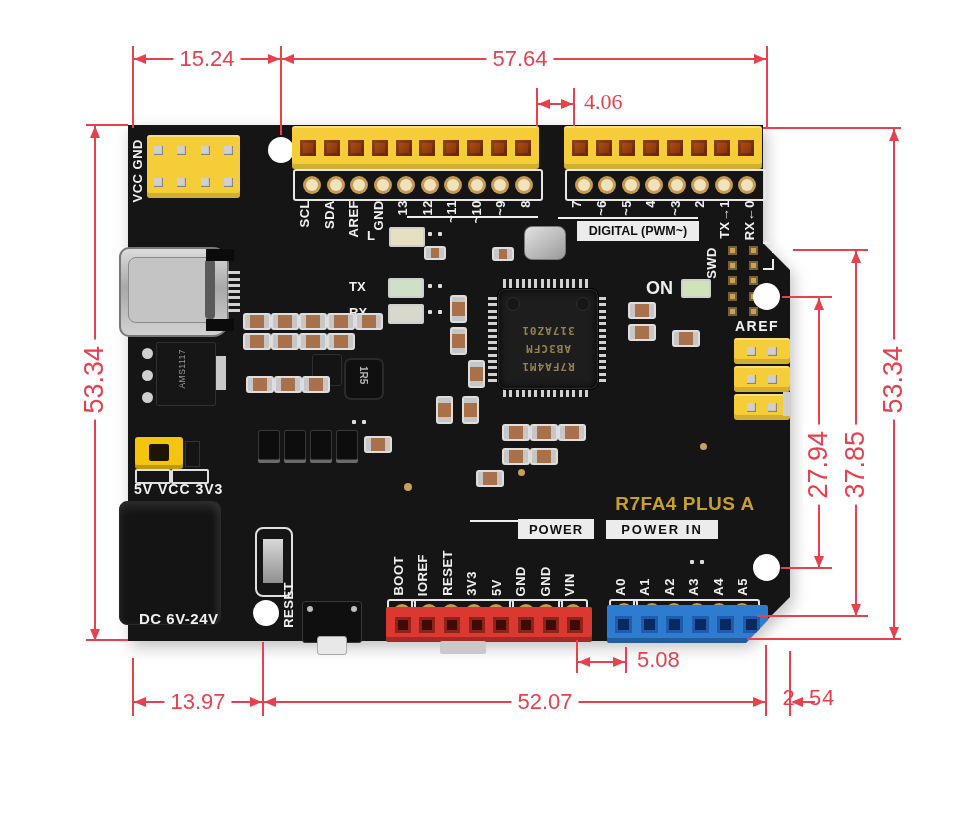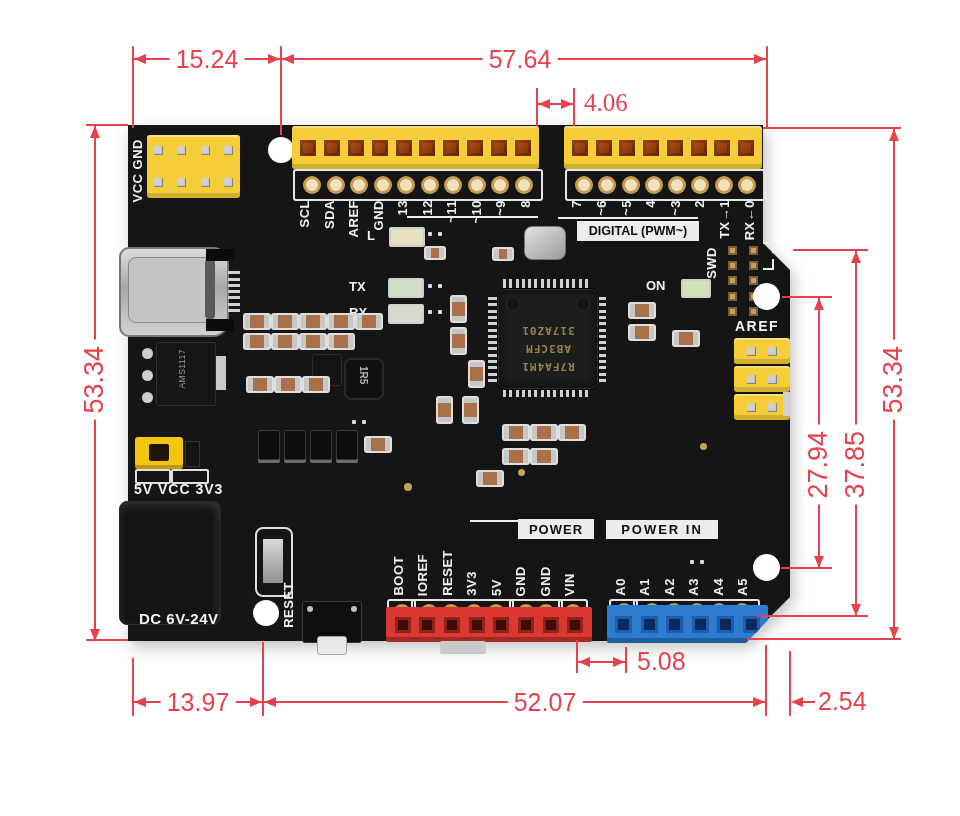--- a/index.html
+++ b/index.html
@@ -12,21 +12,21 @@
   #board-shape{position:absolute;left:128px;top:125px;width:662px;height:516px;background:#151515;
     clip-path:polygon(0 0,635px 0,635px 118px,662px 145px,662px 472px,618px 516px,0 516px);}
   
   .dl{position:absolute;height:2px;background:var(--red);}
   .dlv{position:absolute;width:2px;background:var(--red);}
   .ar{position:absolute;width:0;height:0;}
   .arL{border-top:5px solid transparent;border-bottom:5px solid transparent;border-right:12px solid var(--red);}
   .arR{border-top:5px solid transparent;border-bottom:5px solid transparent;border-left:12px solid var(--red);}
   .arU{border-left:5px solid transparent;border-right:5px solid transparent;border-bottom:12px solid var(--red);}
   .arD{border-left:5px solid transparent;border-right:5px solid transparent;border-top:12px solid var(--red);}
-  .hdim{position:absolute;color:var(--red);font-size:25px;white-space:nowrap;transform:translate(-50%,-50%);
+  .hdim{position:absolute;color:var(--red);font-size:22px;white-space:nowrap;transform:translate(-50%,-50%);
         background:#fff;padding:0 6px;}
   .hdim.nobg{background:transparent;transform:none;padding:0;}
   .vdim{position:absolute;writing-mode:vertical-rl;transform:rotate(180deg);color:var(--red);
         font-size:27px;background:#fff;padding:6px 0;white-space:nowrap;}
   
   .vtext{position:absolute;writing-mode:vertical-rl;transform:rotate(180deg);color:var(--silk);
          font-weight:bold;font-size:13px;letter-spacing:.5px;white-space:nowrap;}
   .silk{position:absolute;color:var(--silk);font-weight:bold;white-space:nowrap;}
   .strip{position:absolute;background:#ececec;color:#101010;font-weight:bold;display:flex;
          align-items:center;justify-content:center;}
@@ -156,21 +156,21 @@
 
   <div class="silk" style="left:367px;top:228px;font-size:13px;">L</div>
   <div class="led" style="left:389px;top:227px;width:32px;height:16px;background:#e6e0c0;"></div>
   <div class="dots" style="left:428px;top:232px;"></div>
   <div class="silk" style="left:349px;top:279px;font-size:13px;">TX</div>
   <div class="led" style="left:388px;top:278px;width:32px;height:16px;background:#cfe0c8;"></div>
   <div class="dots" style="left:428px;top:284px;"></div>
   <div class="silk" style="left:349px;top:305px;font-size:13px;">RX</div>
   <div class="led" style="left:388px;top:304px;width:32px;height:16px;background:#d8d8cc;"></div>
   <div class="dots" style="left:428px;top:310px;"></div>
-  <div class="silk" style="left:646px;top:278px;font-size:13px;">ON</div>
+  <div class="silk" style="left:646px;top:278px;font-size:18px;">ON</div>
   <div class="led" style="left:681px;top:279px;width:26px;height:15px;background:#cfe3b8;"></div>
 
   <div class="abs" style="left:524px;top:226px;width:40px;height:32px;border-radius:8px;border:1px solid #777;
        background:linear-gradient(145deg,#e2e2e2,#9a9a9a);"></div>
   <div class="smd" style="left:492px;top:247px;width:18px;height:10px;"></div>
   <div class="smd" style="left:424px;top:246px;width:18px;height:10px;"></div>
 
   <div class="pins-h" style="left:503px;top:279px;width:88px;height:9px;"></div>
   <div class="pins-h" style="left:503px;top:388px;width:88px;height:9px;"></div>
   <div class="pins-v" style="left:488px;top:294px;width:9px;height:88px;"></div>
@@ -336,20 +336,21 @@
         <i class="skr"></i>
         <i class="skr"></i>
         <i class="skr"></i>
         <i class="skr"></i>
         <i class="skr"></i>
         <i class="skr"></i>
     </div>
   </div>
   <div class="abs" style="left:440px;top:641px;width:46px;height:13px;background:#c9c9c9;border-radius:2px;"></div>
 
+  <div class="abs" style="left:606px;top:493px;width:158px;text-align:center;font-size:19px;font-weight:bold;color:#c8a028;letter-spacing:.5px;">R7FA4 PLUS A</div>
   <div class="strip" style="left:606px;top:520px;width:112px;height:19px;font-size:13px;letter-spacing:2px;">
       <span>POWER IN</span>
     </div>
   <div class="vtext" style="left:613px;bottom:220px;">A0</div>
   <div class="vtext" style="left:637px;bottom:220px;">A1</div>
   <div class="vtext" style="left:662px;bottom:220px;">A2</div>
   <div class="vtext" style="left:686px;bottom:220px;">A3</div>
   <div class="vtext" style="left:711px;bottom:220px;">A4</div>
   <div class="vtext" style="left:735px;bottom:220px;">A5</div>
   <div class="padbox" style="left:609px;top:599px;width:25px;height:22px;">
@@ -432,15 +433,15 @@
   <div class="ar arR" style="left:753px;top:697px;"></div>
   <div class="hdim" style="left:545px;top:702px;">52.07</div>
   <div class="dlv" style="left:576px;top:640px;height:33px;"></div>
   <div class="dlv" style="left:625px;top:647px;height:26px;"></div>
   <div class="dl" style="left:577px;top:661px;width:49px;"></div>
   <div class="ar arL" style="left:578px;top:657px;"></div>
   <div class="ar arR" style="left:613px;top:657px;"></div>
   <div class="hdim nobg" style="left:637px;top:647px;">5.08</div>
   <div class="dl" style="left:801px;top:701px;width:14px;"></div>
   <div class="ar arL" style="left:791px;top:697px;"></div>
-  <div class="hdim nobg" style="left:818px;top:687px;">2.54</div>
+  <div class="hdim nobg" style="left:782px;top:687px;font-family:Liberation Mono, monospace;">2.54</div>
 
 </div>
 
 </body></html>

